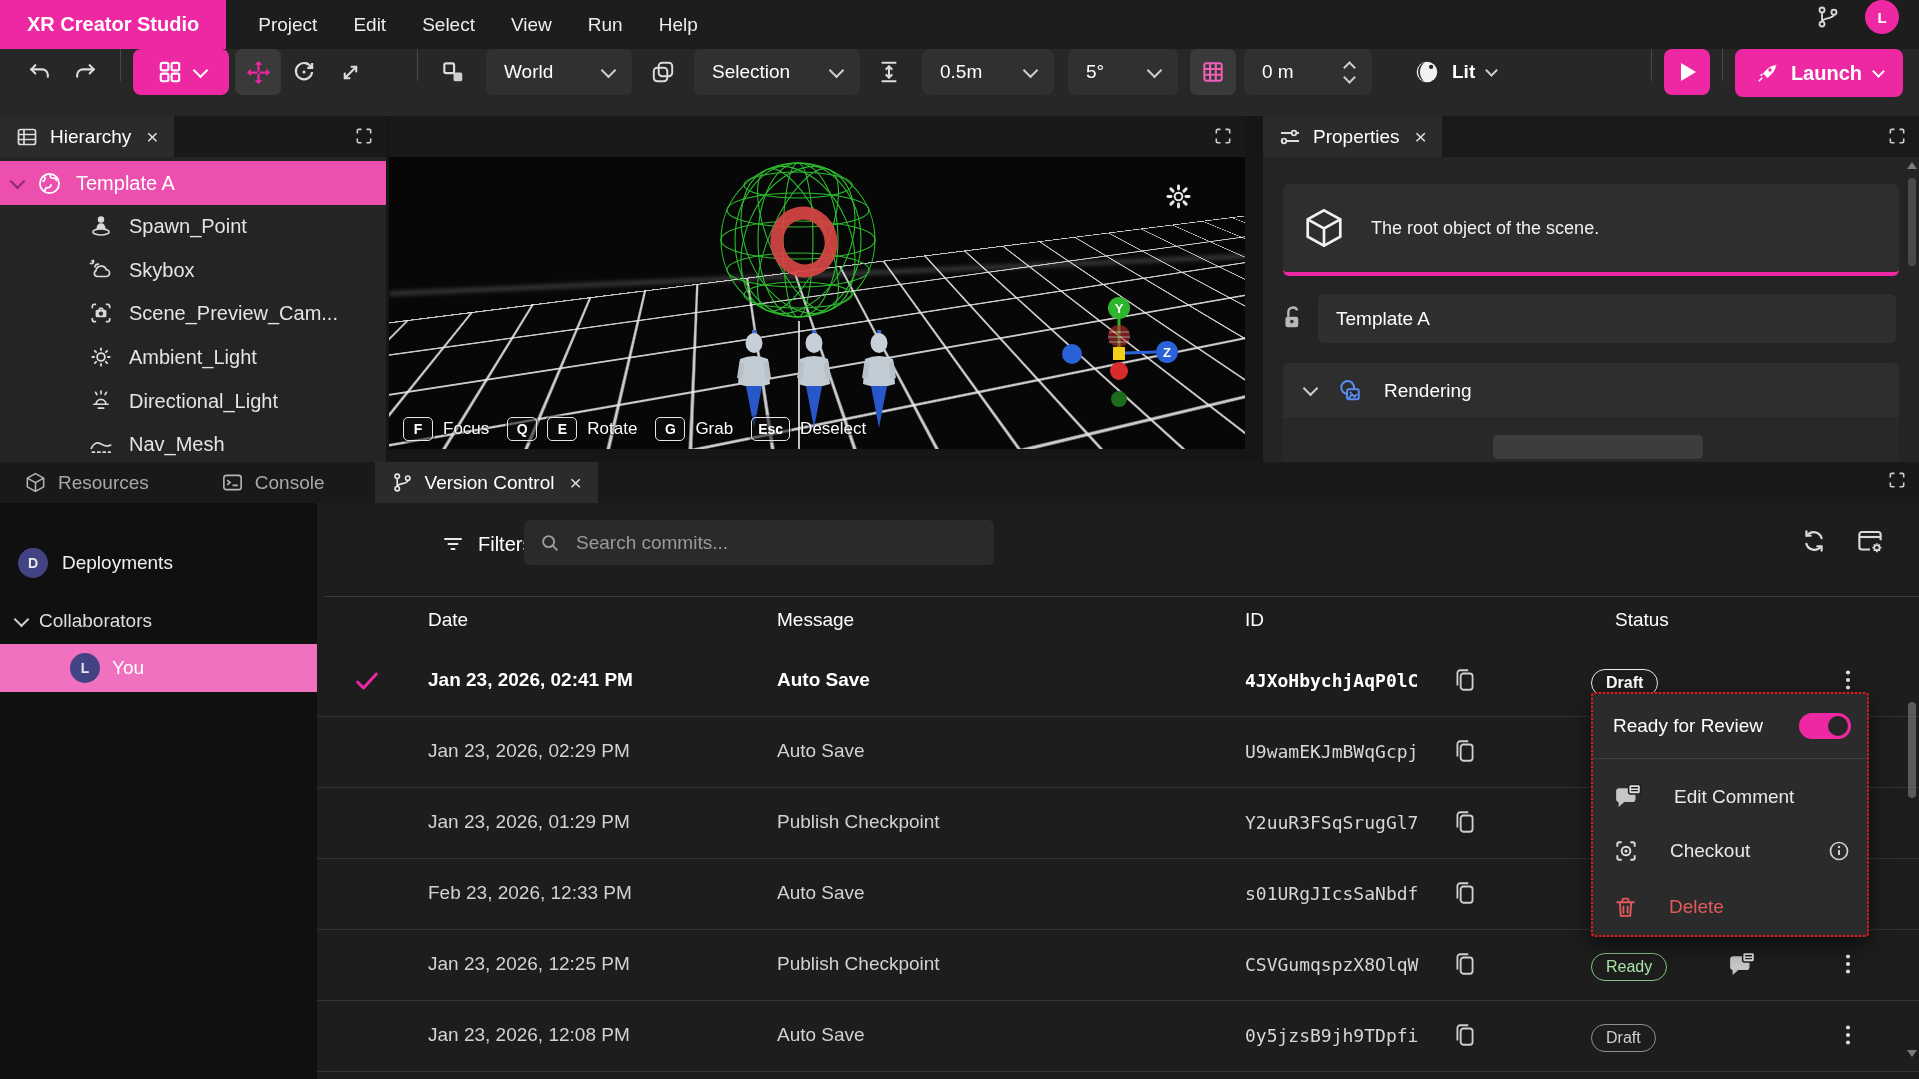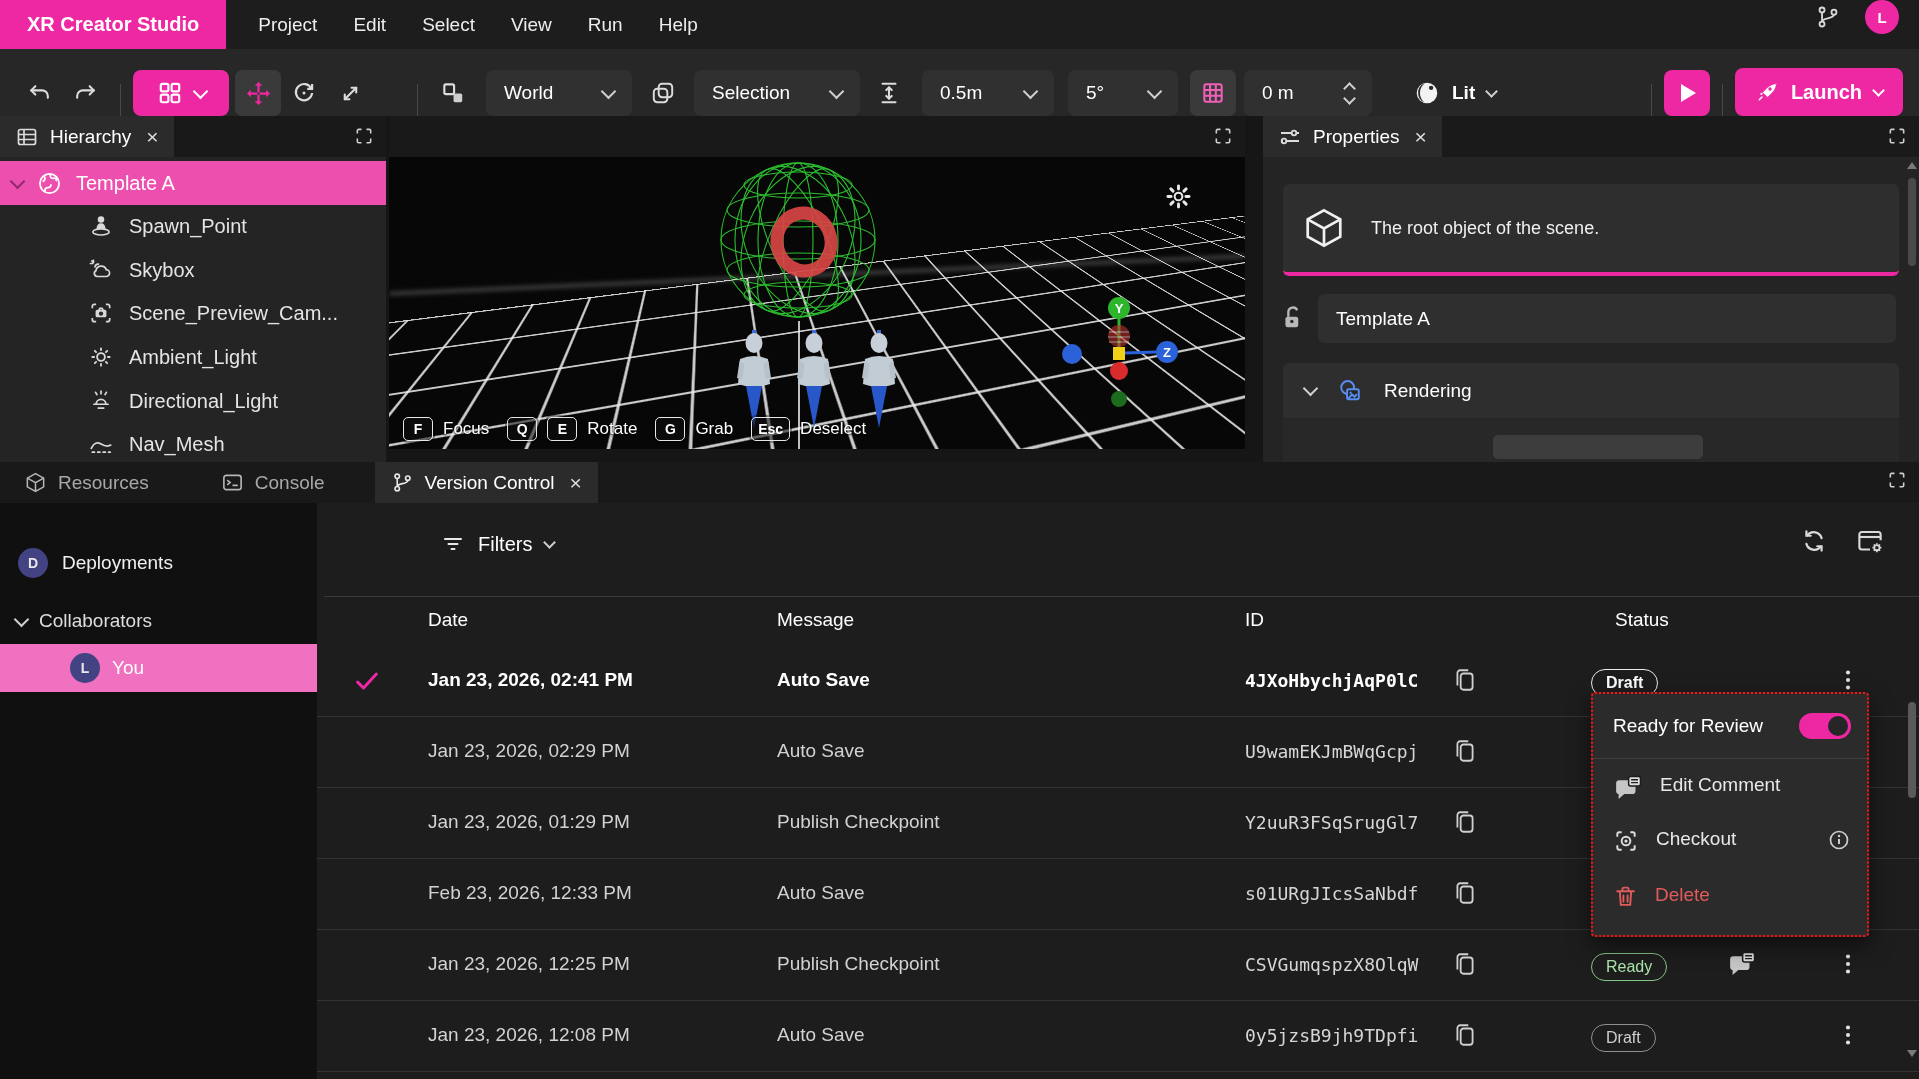--- a/index.html
+++ b/index.html
@@ -15,21 +15,21 @@
            display:flex;align-items:flex-start;}
   .brand{height:100%;padding:0 27px;background:var(--accent);display:flex;align-items:center;
          font-size:20px;font-weight:600;color:#fff;}
   #menus{display:flex;margin-left:14px;}
   .menu-item{padding:0 18px;font-size:19px;color:#ededed;line-height:49px;cursor:default;}
   .menubar-right{margin-left:auto;display:flex;align-items:center;gap:24px;padding-right:20px;}
   .avatar{width:34px;height:34px;border-radius:50%;background:var(--accent);color:#fff;
           font-size:15px;font-weight:bold;display:flex;align-items:center;justify-content:center;}
   
   .toolbar{position:absolute;left:0;top:49px;width:1919px;height:67px;background:#272727;
-           display:flex;align-items:flex-end;padding:0 16px;box-sizing:border-box;}
+           display:flex;align-items:flex-start;padding:0 16px;box-sizing:border-box;}
   .tbtn{width:46px;height:46px;border-radius:7px;display:flex;align-items:center;justify-content:center;flex:0 0 auto;}
   .tbtn.sel{background:#3a3a3a;}
   .pinkbtn{background:var(--accent);width:96px;height:46px;border-radius:8px;display:flex;
            align-items:center;justify-content:center;gap:12px;flex:0 0 auto;}
   .pinkbtn .chev{border-color:#fff;}
   .dd{height:46px;background:#303030;border-radius:7px;display:flex;align-items:center;
       padding:0 18px;font-size:19px;color:#fff;gap:30px;flex:0 0 auto;}
   .vdiv{width:1px;height:32px;background:#484848;margin:0 12px;flex:0 0 auto;}
   .stepper{gap:14px;}
   .stepchevs{display:flex;flex-direction:column;gap:3px;align-items:center;}
@@ -129,21 +129,21 @@
   .badge.ready{border-color:#85c585;color:#abe5ab;}
   
   #ctx-menu{position:absolute;left:1591px;top:692px;width:278px;height:245px;background:#2b2b2b;
             border:2px dotted #ff1212;border-radius:4px;box-sizing:border-box;z-index:50;
             box-shadow:0 8px 22px rgba(0,0,0,.55);}
   .ctx-toggle-row{position:absolute;left:20px;right:16px;top:12px;height:40px;display:flex;
                   align-items:center;justify-content:space-between;font-size:19px;color:#fff;}
   .toggle{width:52px;height:26px;border-radius:13px;background:var(--accent);position:relative;}
   .toggle .knob{position:absolute;right:3px;top:3px;width:20px;height:20px;border-radius:50%;background:#262626;}
   .ctx-div{position:absolute;left:0;right:0;top:64px;height:1px;background:#3f3f3f;}
-  .ctx-item{position:absolute;left:0;width:100%;height:46px;display:flex;align-items:flex-start;gap:17px;
+  .ctx-item{position:absolute;left:0;width:100%;height:46px;display:flex;align-items:center;gap:31px;
             padding-left:20px;box-sizing:border-box;font-size:19px;color:#e8e8e8;}
   .ctx-item.danger{color:#e05b5b;}
   .ctx-info{position:absolute;right:16px;}
 </style>
 </head>
 <body>
 
 <div id="app" style="--accent:#ee27a3">
 
   <div class="menubar">
@@ -594,20 +594,29 @@
     <div id="vc-main">
       <div class="filtersbtn">
         <span class="ico">
           <svg width="24" height="24" viewBox="0 0 24 24" fill="none" stroke="#e8e8e8" stroke-width="2" stroke-linecap="round">
               <path d="M4 7h16M7.5 12h9M10.5 17h3"></path>
             </svg>
         </span>
         <span>Filters</span>
         <span class="chev small"></span>
       </div>
+      <div class="searchbox">
+        <span class="ico">
+          <svg width="22" height="22" viewBox="0 0 24 24" fill="none" stroke="#9f9f9f" stroke-width="2">
+              <circle cx="10.5" cy="10.5" r="6"></circle>
+              <path d="M15.2 15.2 20 20"></path>
+            </svg>
+        </span>
+        <input placeholder="Search commits..." style="">
+      </div>
       <span class="vc-toolico ico" style="left:1483px;">
         <svg width="28" height="28" viewBox="0 0 24 24" fill="none" stroke="#d9d9d9" stroke-width="1.9" stroke-linecap="round">
             <path d="M18.5 9.5A7 7 0 0 0 6.2 7.2"></path>
             <path d="M5.5 3.8v3.7h3.7"></path>
             <path d="M5.5 14.5a7 7 0 0 0 12.3 2.3"></path>
             <path d="M18.5 20.2v-3.7h-3.7"></path>
           </svg>
       </span>
       <span class="vc-toolico ico" style="left:1538px;">
         <svg width="30" height="30" viewBox="0 0 24 24" fill="none" stroke="#d9d9d9" stroke-width="1.7">

